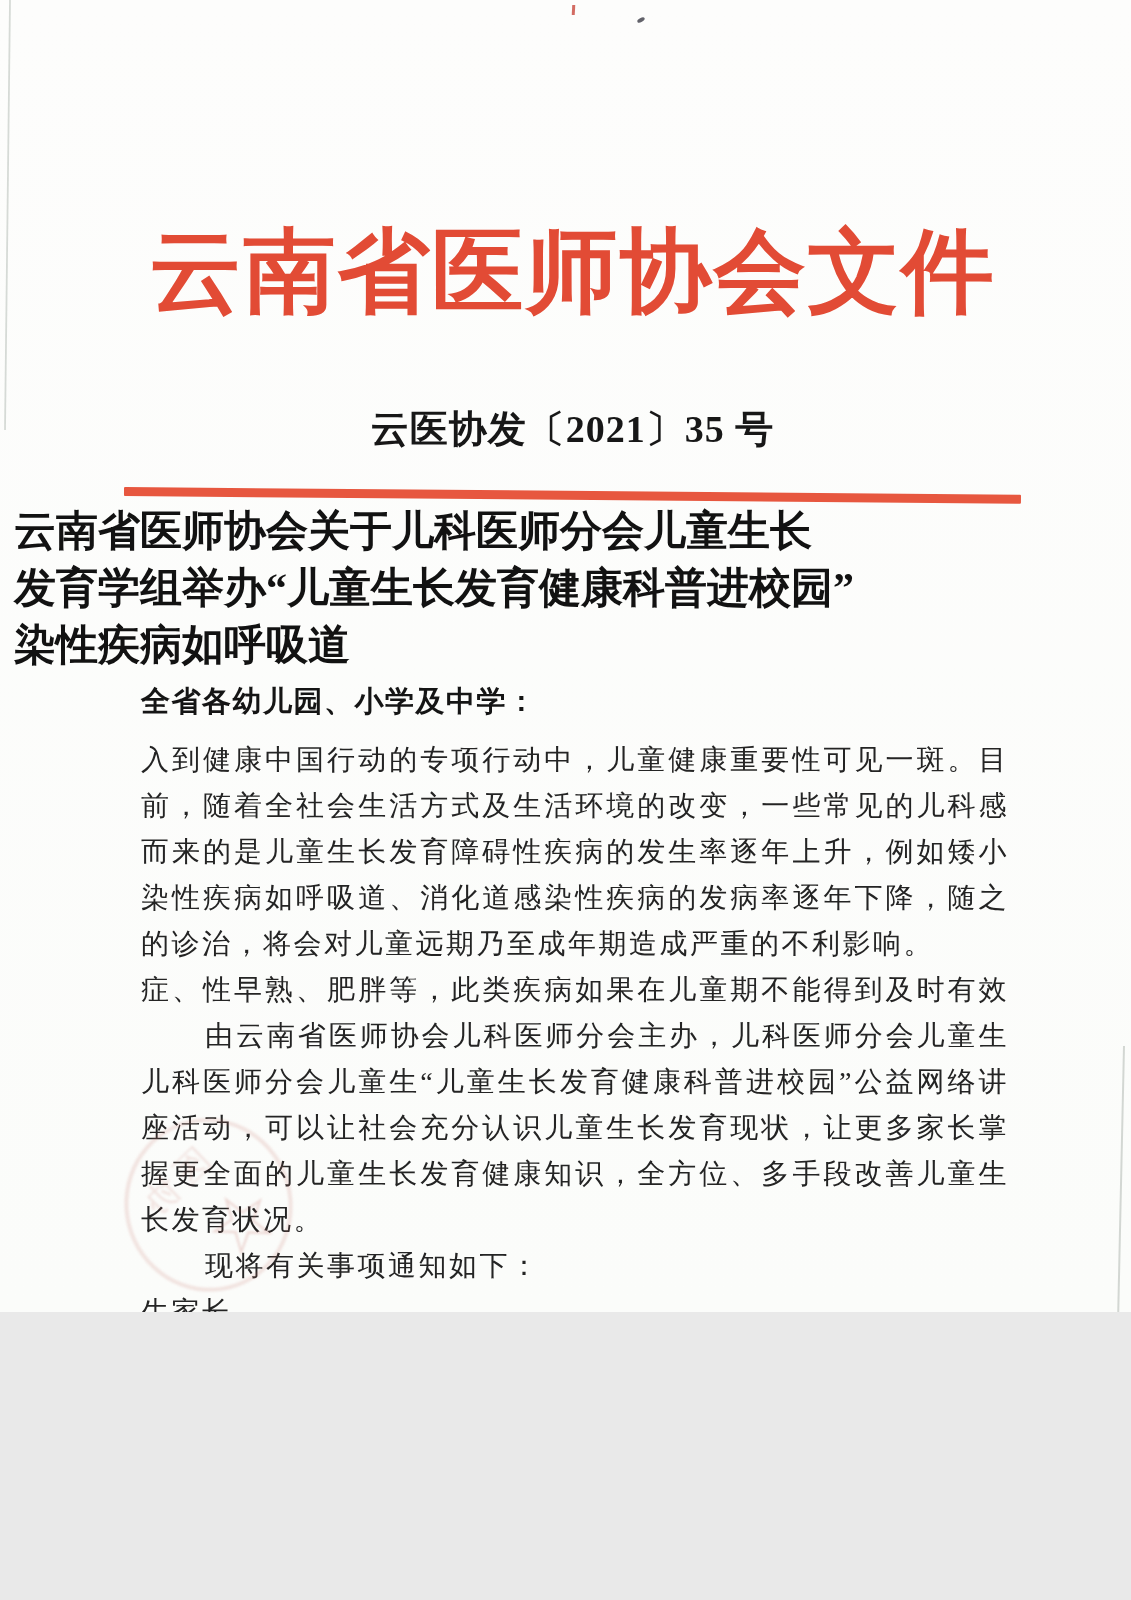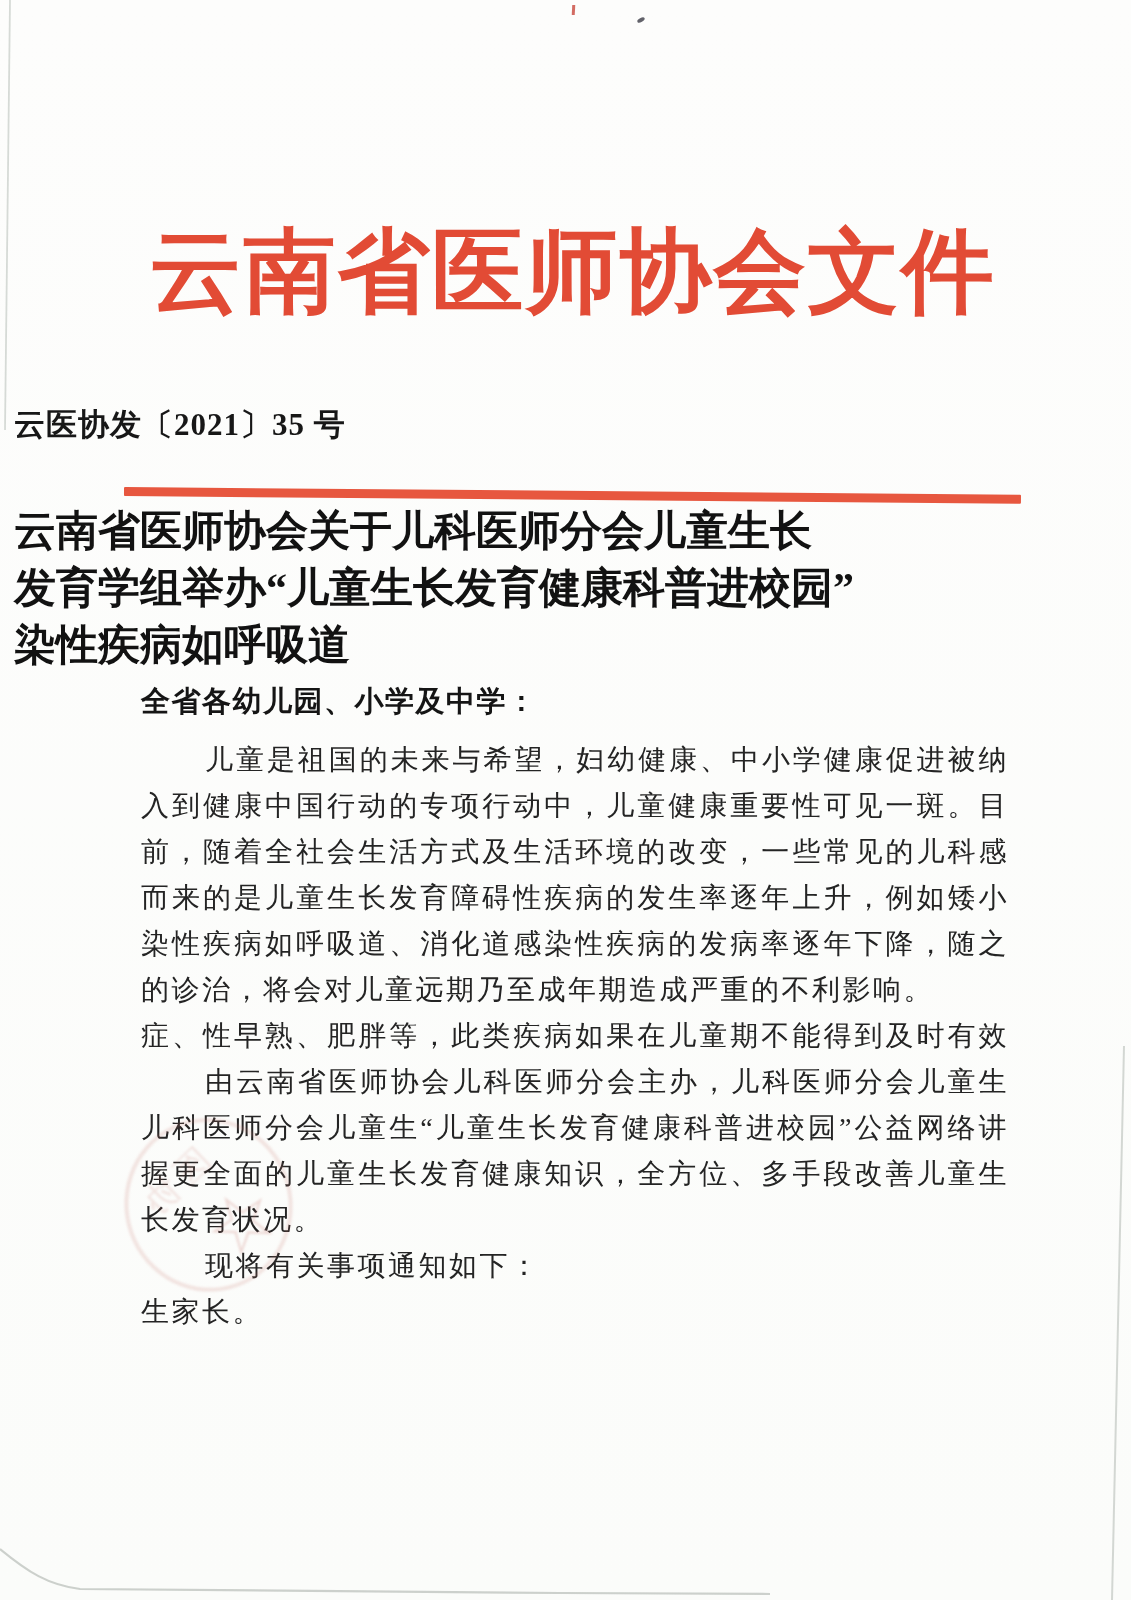--- a/index.html
+++ b/index.html
@@ -1,30 +1,30 @@
 <!DOCTYPE html>
 <html><head>
 <meta charset="utf-8">
 <style>
   html,body{margin:0;padding:0;background:#e9e9e9;}
   .page{
-    position:relative;width:1131px;height:1600px;margin:0 auto;
+    position:relative;width:1131px;height:1312px;margin:0 auto;
     background:linear-gradient(180deg,#fdfdfc 0%,#fbfcfa 100%);
     overflow:hidden;
     font-family:"Liberation Serif","DejaVu Serif",serif;
     color:#1c1c1c;
   }
   .letterhead{
     position:absolute;top:220px;left:14px;right:0;margin:0;
     text-align:center;font-size:92px;font-weight:700;
     letter-spacing:2px;line-height:1.15;color:#e24b35;
   }
   .docnum{
     position:absolute;top:404px;left:14px;right:0;
-    text-align:left;font-size:31px;font-weight:700;letter-spacing:1px;color:#171717;
+    text-align:center;font-size:38px;font-weight:700;letter-spacing:1px;color:#171717;
   }
   .divider{
     position:absolute;top:487px;left:124px;width:897px;height:9px;
     background:#e7573f;transform:rotate(0.5deg);transform-origin:0 50%;
     border-radius:1px;
   }
   .title{
     position:absolute;top:503px;left:14px;right:0;
     text-align:left;font-size:42px;line-height:57px;font-weight:700;color:#121212;
   }
@@ -63,29 +63,29 @@
   <div class="divider"></div>
 
   <div class="title">
     <span>云南省医师协会关于儿科医师分会儿童生长</span>
     <span>发育学组举办“儿童生长发育健康科普进校园”</span>
     <span>染性疾病如呼吸道</span>
   </div>
 
   <div class="body">
     <div class="salutation">全省各幼儿园、小学及中学 :</div>
-    <div class="ln indent full">儿童是祖国的未来与希望，妇幼健康、中小学健康促进被纳</div>
     <div class="ln full">入到健康中国行动的专项行动中，儿童健康重要性可见一斑。目</div>
     <div class="ln full">前，随着全社会生活方式及生活环境的改变，一些常见的儿科感</div>
     <div class="ln full">而来的是儿童生长发育障碍性疾病的发生率逐年上升，例如矮小</div>
     <div class="ln full">染性疾病如呼吸道、消化道感染性疾病的发病率逐年下降，随之</div>
     <div class="ln">的诊治，将会对儿童远期乃至成年期造成严重的不利影响。</div>
     <div class="ln full">症、性早熟、肥胖等，此类疾病如果在儿童期不能得到及时有效</div>
     <div class="ln indent full">由云南省医师协会儿科医师分会主办，儿科医师分会儿童生</div>
     <div class="ln full">儿科医师分会儿童生“儿童生长发育健康科普进校园”公益网络讲</div>
+    <div class="ln full">座活动，可以让社会充分认识儿童生长发育现状，让更多家长掌</div>
     <div class="ln full">握更全面的儿童生长发育健康知识，全方位、多手段改善儿童生</div>
     <div class="ln">长发育状况。</div>
     <div class="ln indent">现将有关事项通知如下：</div>
     <div class="ln">生家长。</div>
   </div>
 
   <div class="seal">
     <div class="seal-ring"></div>
     <div class="seal-star">☆</div>
     <div class="seal-chars">医协</div>

